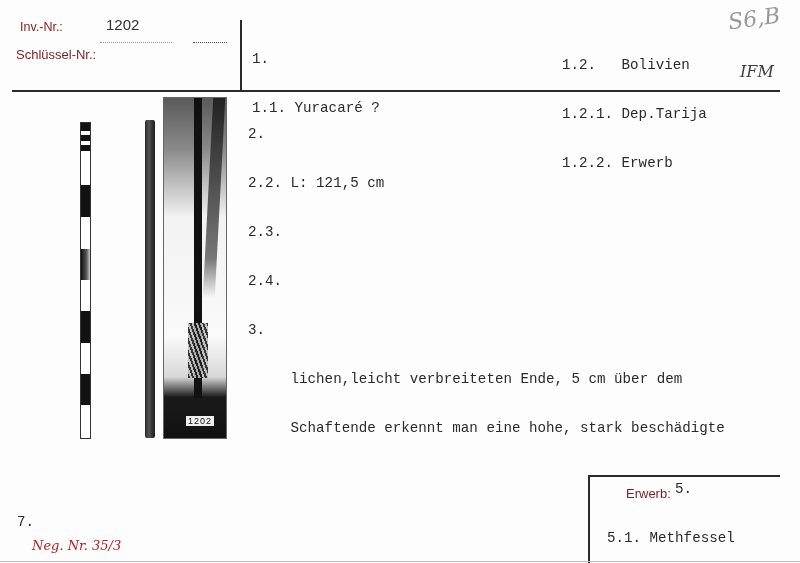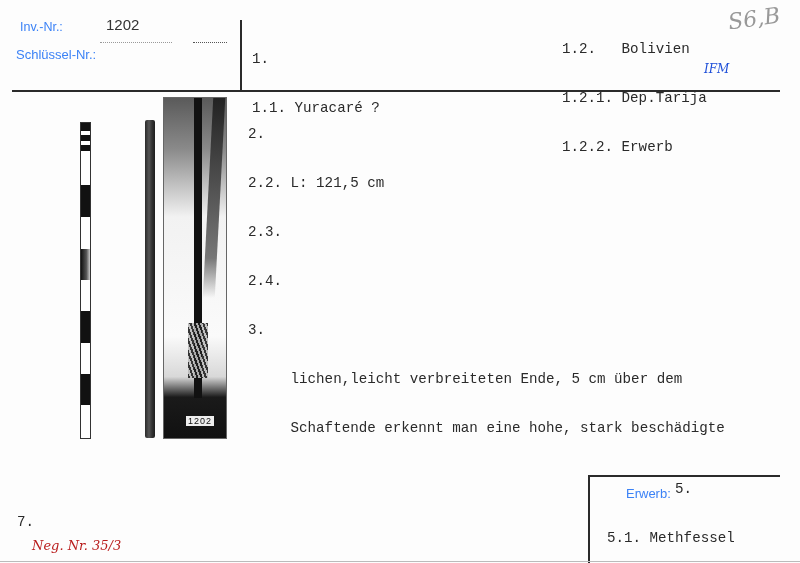--- a/index.html
+++ b/index.html
@@ -1,18 +1,18 @@
 <!DOCTYPE html>
 <html><head>
 <meta charset="utf-8">
 <style>
   html, body { margin:0; padding:0; }
   body { width:800px; height:563px; background:#fdfdfd; position:relative; overflow:hidden; }
   .mono { font-family:"Liberation Mono","DejaVu Sans Mono",monospace; font-size:14.2px; line-height:16.35px; color:#2a2a2a; white-space:pre; }
-  .sans { font-family:"Liberation Sans","DejaVu Sans",sans-serif; color:#3b82f6; }
+  .sans { font-family:"Liberation Sans","DejaVu Sans",sans-serif; color:#7f1d1d; }
   .abs { position:absolute; }
   .hline { position:absolute; height:2px; background:#2b2b2b; }
   .vline { position:absolute; width:2px; background:#2b2b2b; }
   .hand { font-family:"DejaVu Serif",serif; font-style:italic; color:#888; }
   .dotted { position:absolute; border-bottom:1px dotted #999; height:0; }
   .ruler { position:absolute; left:80px; top:122px; width:9px; height:315px; border:1px solid #333; background:#fff; }
   .ruler div { position:absolute; left:0; width:9px; }
   .shaft { position:absolute; left:145px; top:120px; width:10px; height:318px; background:linear-gradient(90deg,#2a2a2a,#555 40%,#333 70%,#1e1e1e); border-radius:2px; }
   .photo { position:absolute; left:163px; top:97px; width:62px; height:340px; background:linear-gradient(180deg,#5a5a5a 0%,#8a8a8a 15%,#f2f2f2 35%,#fafafa 70%,#d8d8d8 82%,#1a1a1a 88%,#111 100%); border:1px solid #666; overflow:hidden; }
   .photo .rod { position:absolute; left:30px; top:0; width:8px; height:300px; background:#111; }
@@ -29,28 +29,28 @@
 <div class="dotted" style="left:193px;top:42px;width:34px;border-bottom-color:#555;"></div>
 <div class="abs sans" style="left:16px;top:47px;font-size:13px;">Schlüssel-Nr.:</div>
 
 <div class="vline" style="left:240px;top:20px;height:70px;"></div>
 
 <div class="abs mono" style="left:252px;top:18px;">
   <div>1.</div>
   <div>1.1. Yuracaré ?</div>
 </div>
 
-<div class="abs mono" style="left:562px;top:8px;">
+<div class="abs mono" style="left:562px;top:24px;">
   <div>1.2.   Bolivien</div>
   <div>1.2.1. Dep.Tarija</div>
   <div>1.2.2. Erwerb</div>
 </div>
 
 <div class="abs hand" style="left:728px;top:6px;font-size:22px;transform:rotate(-8deg);color:#999;">S6,B</div>
-<div class="abs hand" style="left:704px;top:62px;font-size:12px;color:#1d4ed8;">IFM</div>
+<div class="abs hand" style="left:740px;top:62px;font-size:16px;color:#404040;">IFM</div>
 
 <div class="hline" style="left:12px;top:90px;width:768px;"></div>
 
 <div class="ruler">
   <div style="top:0;height:8px;background:#111;"></div>
   <div style="top:12px;height:6px;background:#111;"></div>
   <div style="top:22px;height:6px;background:#111;"></div>
   <div style="top:62px;height:32px;background:#111;"></div>
   <div style="top:126px;height:31px;background:linear-gradient(90deg,#111,#555 60%,#ccc);"></div>
   <div style="top:188px;height:32px;background:#111;"></div>

